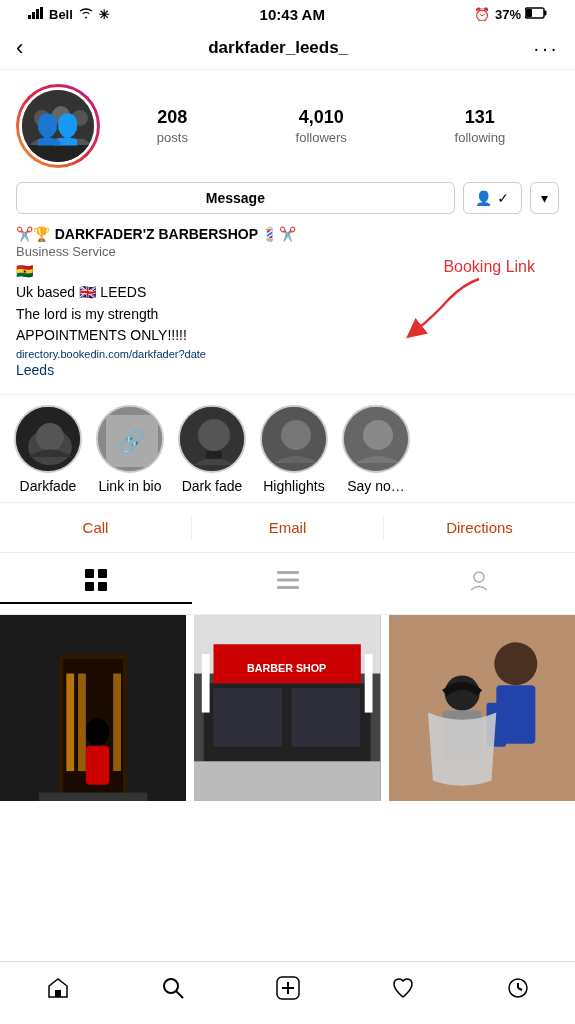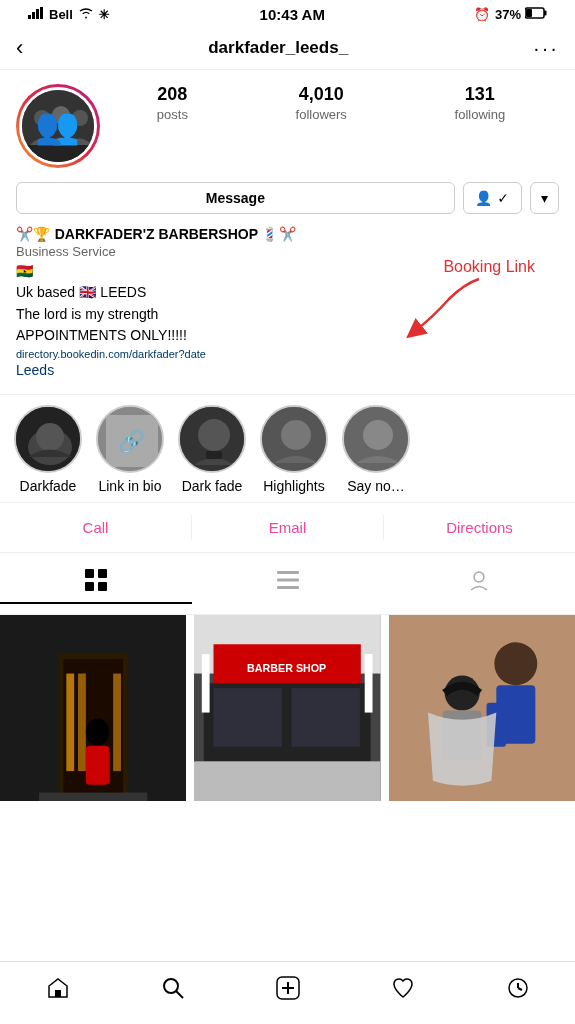--- a/index.html
+++ b/index.html
@@ -35,20 +35,21 @@
     .top-nav-title { font-size: 17px; font-weight: 600; }
     .top-nav-back { font-size: 22px; color: #000; }
     .top-nav-more { font-size: 20px; color: #000; letter-spacing: 2px; }
 
     
     .profile-section {
       padding: 14px 16px 8px;
     }
     .profile-top {
       display: flex;
+      align-items: center;
       gap: 3px;
       margin-bottom: 14px;
     }
     .avatar-wrapper {
       width: 84px;
       height: 84px;
       border-radius: 50%;
       padding: 3px;
       background: linear-gradient(45deg, #f09433, #e6683c, #dc2743, #cc2366, #bc1888);
       flex-shrink: 0;
@@ -210,21 +211,21 @@
 
     
     .contact-row {
       display: flex;
       justify-content: space-around;
       padding: 12px 0;
       border-bottom: 1px solid #eee;
     }
     .contact-item {
       font-size: 15px;
-      color: #ec4899;
+      color: #c2410c;
       font-weight: 500;
       cursor: pointer;
       flex: 1;
       text-align: center;
       padding: 4px 8px;
     }
     .contact-divider {
       width: 1px;
       background: #eee;
     }

